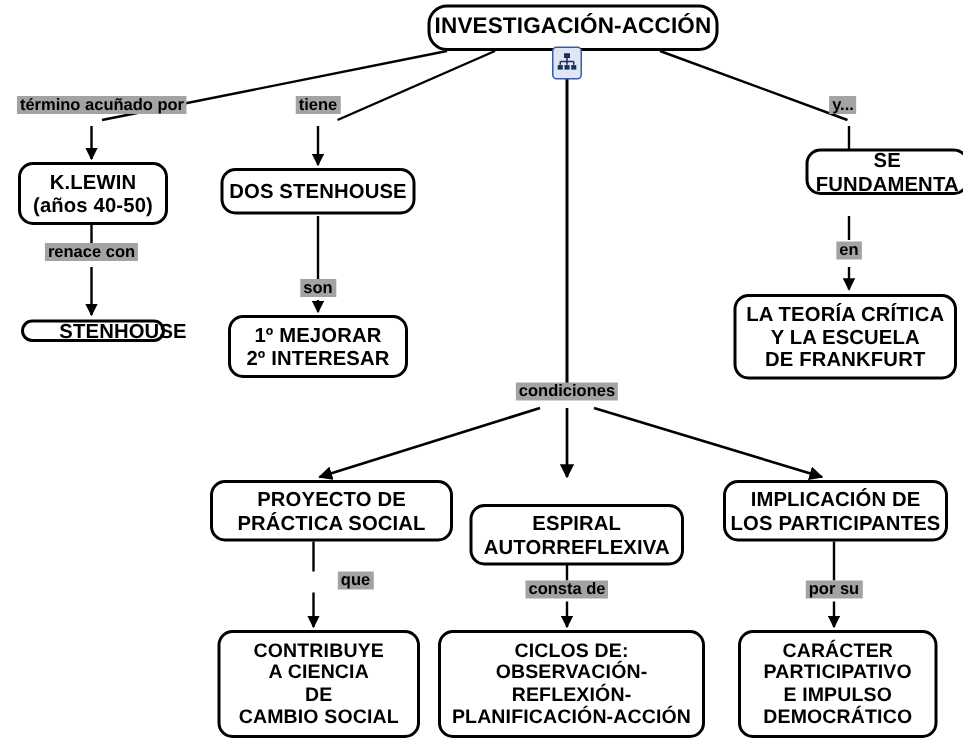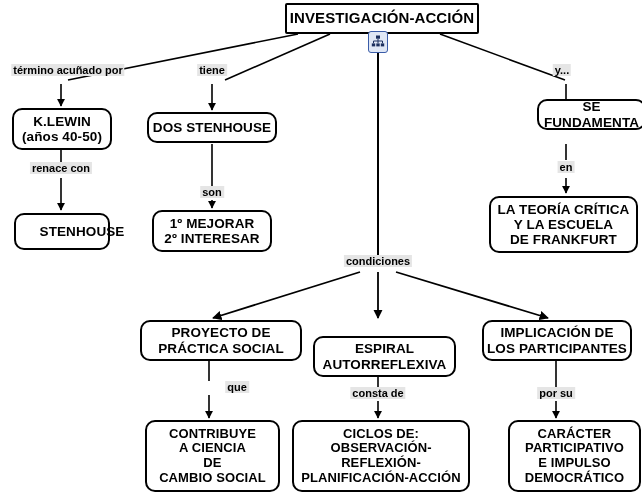--- a/index.html
+++ b/index.html
@@ -37,41 +37,41 @@
     align-items: center;
     justify-content: center;
     text-align: center;
     font-weight: bold;
     line-height: 1.12;
     letter-spacing: 0.1px;
     white-space: pre-line;
     z-index: 3;
   }
   .node.root {
-    border-radius: 2px;
+    border-radius: 13px;
     font-size: 15px;
   }
   .node.lvl1 {
     font-size: 13.5px;
   }
   .node.lvl2 {
     font-size: 13.5px;
   }
   .node.lvl3 {
     font-size: 13px;
     text-align: center;
   }
   .link-label {
     position: absolute;
     color: #000000;
     font-size: 11px;
     font-weight: bold;
     text-align: center;
     white-space: nowrap;
-    background: #e5e5e5;
+    background: #a3a3a3;
     padding: 0 2px;
     z-index: 4;
     transform: translateX(-50%);
   }
   .root-icon {
     position: absolute;
     width: 20px;
     height: 22px;
     box-sizing: border-box;
     border: 1px solid #3a5ca8;
@@ -137,21 +137,21 @@
       <rect x="0.8" y="8.4" width="3.4" height="3" fill="#1b2f5e"></rect>
       <rect x="5.3" y="8.4" width="3.4" height="3" fill="#1b2f5e"></rect>
       <rect x="9.8" y="8.4" width="3.4" height="3" fill="#1b2f5e"></rect>
     </svg>
   </div>
 
   <div class="link-label" style="left:68px; top:64px;">término acuñado por</div>
   <div class="node lvl1" style="left:12px; top:108px; width:100px; height:42px;">K.LEWIN
 (años 40-50)</div>
   <div class="link-label" style="left:61px; top:162px;">renace con</div>
-  <div class="node lvl2" style="left:14px; top:213px; width:96px; height:37px;padding-left:40px;">STENHOUSE</div>
+  <div class="node lvl2" style="left:14px; top:213px; width:96px; height:15px;padding-left:40px;">STENHOUSE</div>
 
   <div class="link-label" style="left:212px; top:64px;">tiene</div>
   <div class="node lvl1" style="left:147px; top:112px; width:130px; height:31px;">DOS STENHOUSE</div>
   <div class="link-label" style="left:212px; top:186px;">son</div>
   <div class="node lvl2" style="left:152px; top:210px; width:120px; height:42px;">1º MEJORAR
 2º INTERESAR</div>
 
   <div class="link-label" style="left:562px; top:64px;">y...</div>
   <div class="node lvl1" style="left:497px; top:99px; width:109px; height:31px;margin-left:40px;">SE FUNDAMENTA</div>
   <div class="link-label" style="left:566px; top:161px;">en</div>
@@ -173,18 +173,18 @@
 AUTORREFLEXIVA</div>
   <div class="link-label" style="left:378px; top:387px;">consta de</div>
   <div class="node lvl3" style="left:292px; top:420px; width:178px; height:72px;">CICLOS DE:
 OBSERVACIÓN-
 REFLEXIÓN-
 PLANIFICACIÓN-ACCIÓN</div>
 
   <div class="node lvl2" style="left:482px; top:320px; width:150px; height:41px;">IMPLICACIÓN DE
 LOS PARTICIPANTES</div>
   <div class="link-label" style="left:556px; top:387px;">por su</div>
-  <div class="node lvl3" style="left:492px; top:420px; width:133px; height:72px;margin-left:16px;">CARÁCTER
+  <div class="node lvl3" style="left:492px; top:420px; width:133px; height:72px;">CARÁCTER
 PARTICIPATIVO
 E IMPULSO
 DEMOCRÁTICO</div>
 
 </div>
 
 </body></html>

